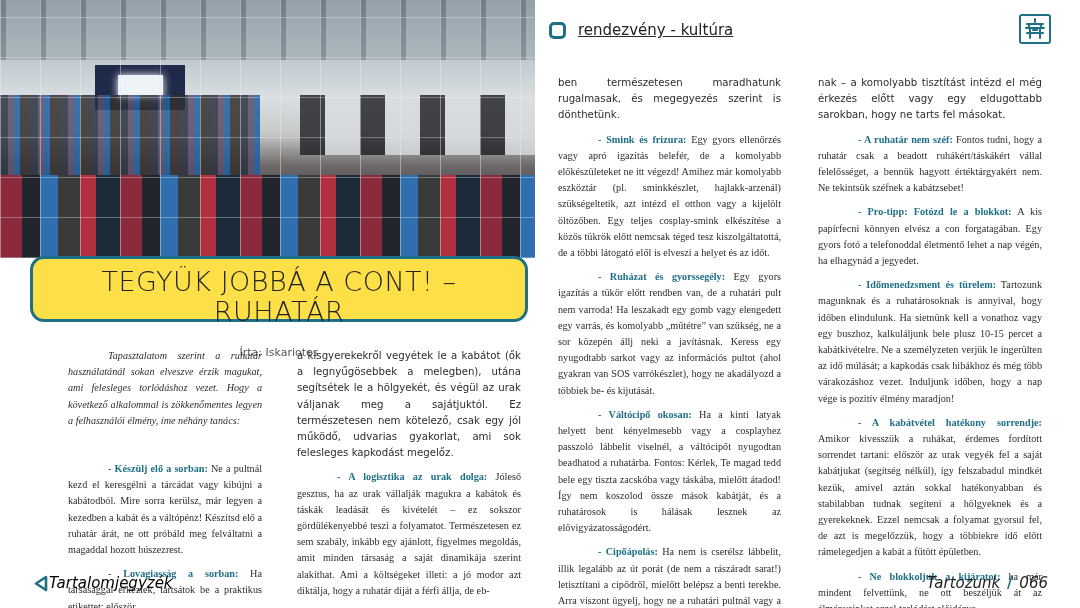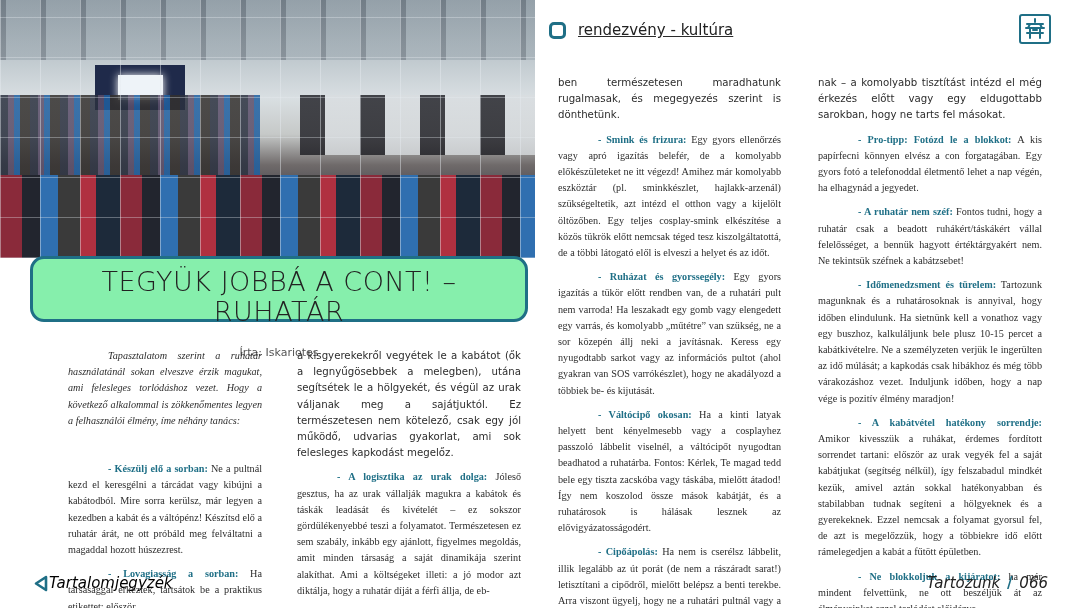--- a/index.html
+++ b/index.html
@@ -15,21 +15,21 @@
            background:repeating-linear-gradient(90deg,#2b3140 0 8px,#5a4e6a 8px 14px,#1f5fa0 14px 20px,#33302e 20px 30px); opacity:.85; }
   .photo .bags { position:absolute; left:0; top:175px; width:100%; height:90px;
            background:repeating-linear-gradient(90deg,#8a2a3a 0 22px,#22252e 22px 40px,#2f6fb0 40px 58px,#3a3a3a 58px 80px,#b03040 80px 96px,#1d2a3a 96px 120px); }
   .photo .racks { position:absolute; left:300px; top:95px; width:235px; height:60px;
            background:repeating-linear-gradient(90deg,#1c1c22 0 25px,#d9dde0 25px 60px); opacity:.8; }
   .photo .grid { position:absolute; inset:0;
            background:
             repeating-linear-gradient(90deg, rgba(230,235,240,.45) 0 1px, transparent 1px 40px),
             repeating-linear-gradient(0deg, rgba(230,235,240,.35) 0 1px, transparent 1px 40px); }
 
-  .title-box { position:absolute; left:30px; top:256px; width:498px; height:66px; background:#86efac;
+  .title-box { position:absolute; left:30px; top:256px; width:498px; height:66px; background:#fde047;
                border:3px solid #1f6f86; border-radius:14px; box-sizing:border-box; text-align:center; }
   .title-box .title { font-family:"DejaVu Sans", sans-serif; font-weight:200; font-size:27px; letter-spacing:0.5px;
                color:#222; margin-top:8px; line-height:30px; }
   .title-box .author { font-size:11px; color:#555; margin-top:19px; }
 
   .section-head { position:absolute; left:549px; top:18px; height:24px; display:flex; align-items:center;text-decoration:underline; }
   .section-head .box { width:17px; height:17px; border:3px solid #1f6f86; border-radius:5px; box-sizing:border-box; }
   .section-head .label { margin-left:12px; font-size:15px; color:#222; }
 
   .logo { position:absolute; left:1019px; top:14px; width:32px; height:30px; border:2px solid #1f6f86; border-radius:3px; box-sizing:border-box; }
@@ -97,22 +97,22 @@
 <div class="col col3">
   <p>ben természetesen maradhatunk rugalmasak, és megegyezés szerint is dönthetünk.</p>
   <p class="indent"><span class="hl">- Smink és frizura:</span><span> Egy gyors ellenőrzés vagy apró igazítás belefér, de a komolyabb előkészületeket ne itt végezd! Amihez már komolyabb eszköztár (pl. sminkkészlet, hajlakk-arzenál) szükségeltetik, azt intézd el otthon vagy a kijelölt öltözőben. Egy teljes cosplay-smink elkészítése a közös tükrök előtt nemcsak téged tesz kiszolgáltatottá, de a többi látogató elől is elveszi a helyet és az időt.</span></p>
   <p class="indent"><span class="hl">- Ruházat és gyorssegély:</span><span> Egy gyors igazítás a tükör előtt rendben van, de a ruhatári pult nem varroda! Ha leszakadt egy gomb vagy elengedett egy varrás, és komolyabb „műtétre” van szükség, ne a sor közepén állj neki a javításnak. Keress egy nyugodtabb sarkot vagy az információs pultot (ahol gyakran van SOS varrókészlet), hogy ne akadályozd a többiek be- és kijutását.</span></p>
   <p class="indent"><span class="hl">- Váltócipő okosan:</span><span> Ha a kinti latyak helyett bent kényelmesebb vagy a cosplayhez passzoló lábbelit viselnél, a váltócipőt nyugodtan beadhatod a ruhatárba. Fontos: Kérlek, Te magad tedd bele egy tiszta zacskóba vagy táskába, mielőtt átadod! Így nem koszolod össze mások kabátját, és a ruhatárosok is hálásak lesznek az elővigyázatosságodért.</span></p>
   <p class="indent"><span class="hl">- Cipőápolás:</span><span> Ha nem is cserélsz lábbelit, illik legalább az út porát (de nem a rászáradt sarat!) letisztítani a cipődről, mielőtt belépsz a benti terekbe. Arra viszont ügyelj, hogy ne a ruhatári pultnál vagy a sor közepén állj neki a nagygenerál-</span></p>
 </div>
 
 <div class="col col4">
   <p>nak – a komolyabb tisztítást intézd el még érkezés előtt vagy egy eldugottabb sarokban, hogy ne tarts fel másokat.</p>
+  <p class="indent"><span class="hl">- A ruhatár nem széf:</span><span> Fontos tudni, hogy a ruhatár csak a beadott ruhákért/táskákért vállal felelősséget, a bennük hagyott értéktárgyakért nem. Ne tekintsük széfnek a kabátzsebet!</span></p>
   <p class="indent"><span class="hl">- Pro-tipp: Fotózd le a blokkot:</span><span> A kis papírfecni könnyen elvész a con forgatagában. Egy gyors fotó a telefonoddal életmentő lehet a nap végén, ha elhagynád a jegyedet.</span></p>
-  <p class="indent"><span class="hl">- A ruhatár nem széf:</span><span> Fontos tudni, hogy a ruhatár csak a beadott ruhákért/táskákért vállal felelősséget, a bennük hagyott értéktárgyakért nem. Ne tekintsük széfnek a kabátzsebet!</span></p>
   <p class="indent"><span class="hl">- Időmenedzsment és türelem:</span><span> Tartozunk magunknak és a ruhatárosoknak is annyival, hogy időben elindulunk. Ha sietnünk kell a vonathoz vagy egy buszhoz, kalkuláljunk bele plusz 10-15 percet a kabátkivételre. Ne a személyzeten verjük le ingerülten az idő múlását; a kapkodás csak hibákhoz és még több várakozáshoz vezet. Induljunk időben, hogy a nap vége is pozitív élmény maradjon!</span></p>
   <p class="indent"><span class="hl">- A kabátvétel hatékony sorrendje:</span><span> Amikor kivesszük a ruhákat, érdemes fordított sorrendet tartani: először az urak vegyék fel a saját kabátjukat (segítség nélkül), így felszabadul mindkét kezük, amivel aztán sokkal hatékonyabban és stabilabban tudnak segíteni a hölgyeknek és a gyerekeknek. Ezzel nemcsak a folyamat gyorsul fel, de azt is megelőzzük, hogy a többiekre idő előtt rámelegedjen a kabát a fűtött épületben.</span></p>
   <p class="indent"><span class="hl">- Ne blokkoljuk a kijáratot:</span><span> ha már mindent felvettünk, ne ott beszéljük át az élményeinket ezzel torlódást előidézve.</span></p>
 </div>
 
 <div class="footer-left">
   <svg width="16" height="17" viewBox="0 0 16 17">
     <path d="M13 2 L3 8.5 L13 15 Z" fill="none" stroke="#1f6f86" stroke-width="2.6" stroke-linejoin="round"></path>
   </svg>
   <span class="label">Tartalomjegyzék</span>

